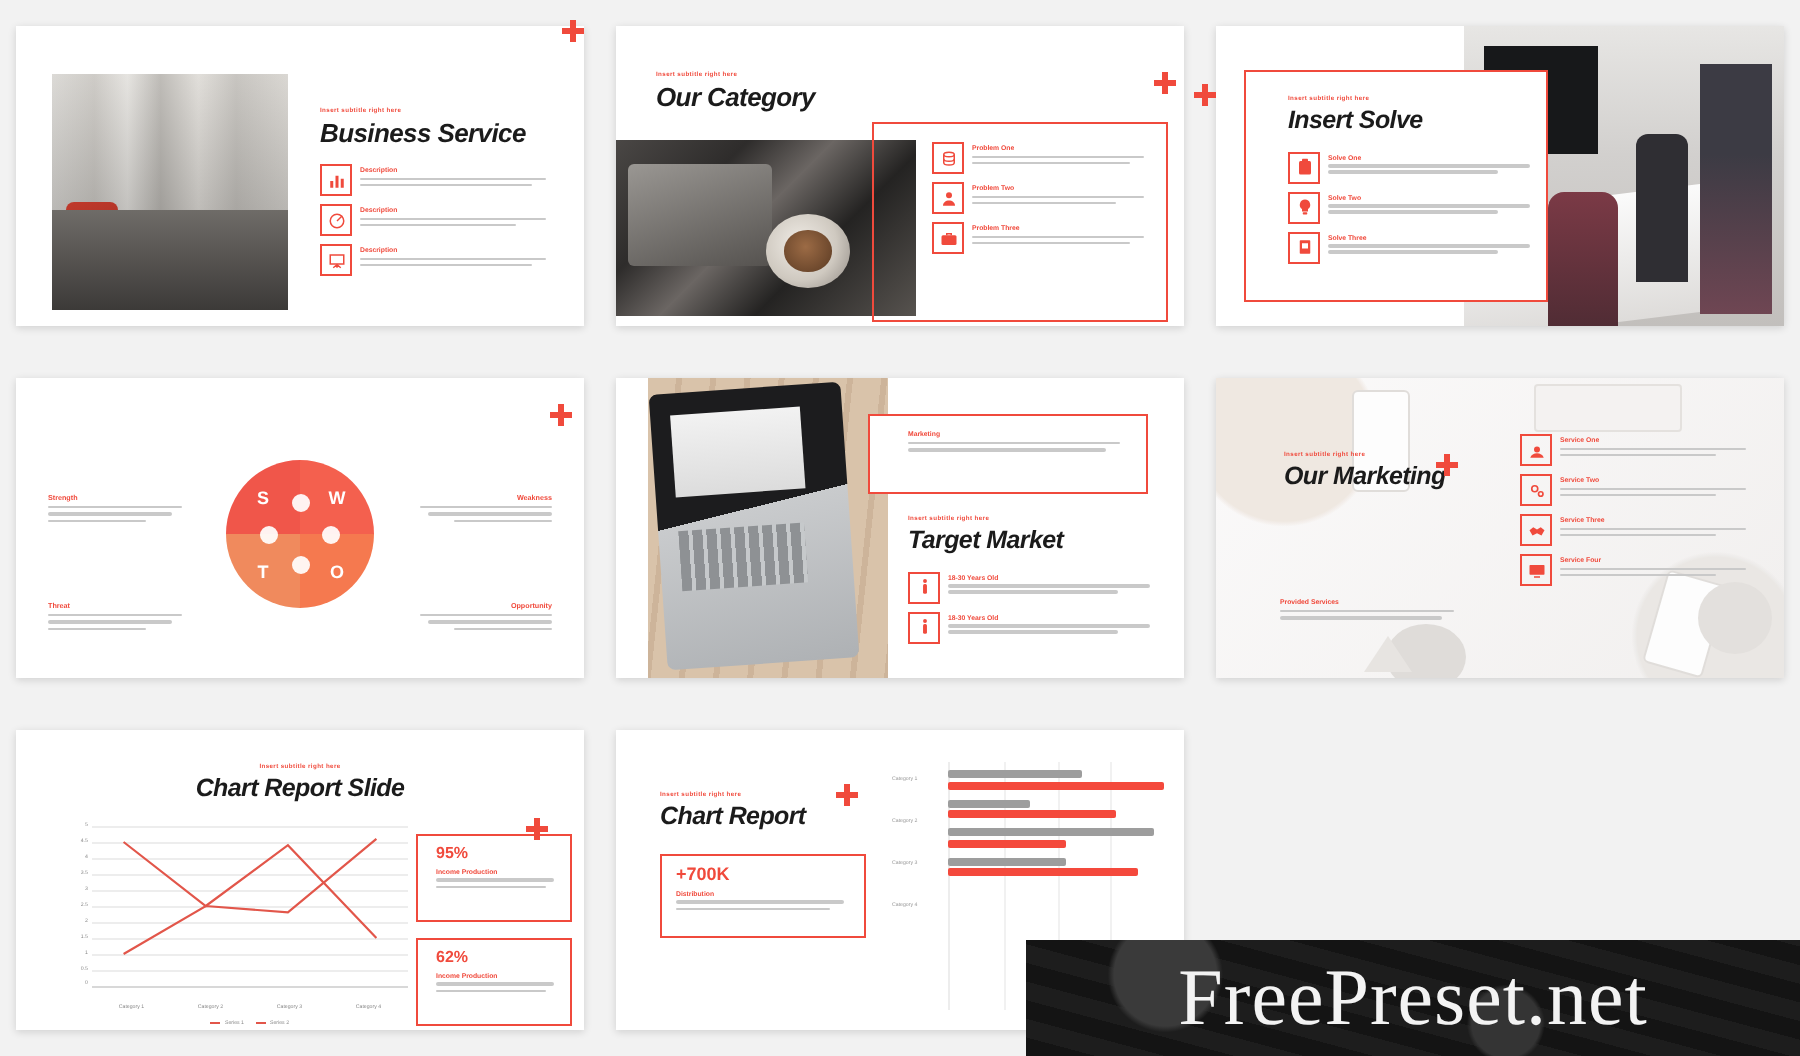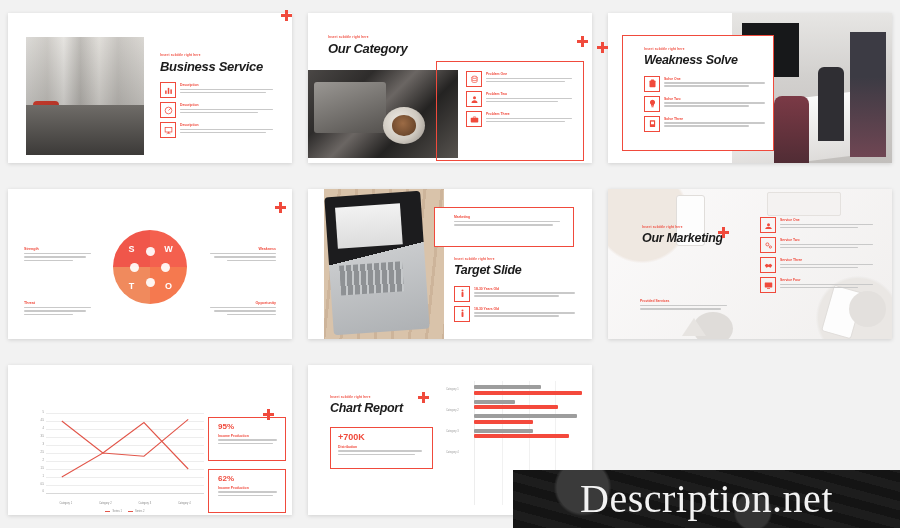--- a/index.html
+++ b/index.html
@@ -361,21 +361,21 @@
       <div class="photo ph-meeting" style="right:0;top:0;width:160px;height:160px;">
         <div class="screen"></div>
         <div class="table"></div>
         <div class="p1"></div>
         <div class="p2"></div>
         <div class="p3"></div>
       </div>
       <div class="redbox" style="left:14px;top:22px;width:152px;height:116px;background:#fff;"></div>
       <div style="position:absolute;left:36px;top:34px;width:126px;">
         <div class="eyebrow">Insert subtitle right here</div>
-        <div class="title" style="font-size:12.5px;margin-top:3px;">Weakness Solve</div>
+        <div class="title" style="font-size:12.5px;margin-top:3px;">Insert Solve</div>
         <div style="margin-top:9px;">
           <div class="item">
             <div class="icobox">
               <svg viewBox="0 0 24 24" fill="currentColor">
                   <rect x="4" y="4" width="16" height="18" rx="2"></rect>
                   <rect x="8" y="1" width="8" height="4" rx="1"></rect>
                 </svg>
             </div>
             <div class="itemtxt">
               <div class="itemhead">Solve One</div>
@@ -467,21 +467,21 @@
         </div>
       </div>
       <div class="redbox" style="left:126px;top:18px;width:140px;height:40px;background:#fff;"></div>
       <div style="position:absolute;left:146px;top:26px;width:112px;">
         <div class="itemhead">Marketing</div>
         <div class="fineline w95"></div>
         <div class="fineline w88" style="margin-top:2px;"></div>
       </div>
       <div style="position:absolute;left:146px;top:68px;right:12px;">
         <div class="eyebrow">Insert subtitle right here</div>
-        <div class="title" style="font-size:12.5px;margin-top:3px;">Target Slide</div>
+        <div class="title" style="font-size:12.5px;margin-top:3px;">Target Market</div>
         <div style="margin-top:9px;">
           <div class="item">
             <div class="icobox">
               <svg viewBox="0 0 24 24" fill="currentColor">
                   <circle cx="12" cy="4" r="2.6"></circle>
                   <rect x="9.4" y="8" width="5.2" height="13" rx="2"></rect>
                 </svg>
             </div>
             <div class="itemtxt">
               <div class="itemhead">18-30 Years Old</div>
@@ -579,20 +579,24 @@
             <div class="fineline w80" style="margin-top:1.6px;"></div>
           </div>
         </div>
       </div>
     </div>
   </div>
 
 
   <div class="cell">
     <div class="slide">
+      <div style="position:absolute;left:0;right:0;top:16px;text-align:center;">
+        <div class="eyebrow">Insert subtitle right here</div>
+        <div class="title" style="font-size:12.5px;margin-top:3px;">Chart Report Slide</div>
+      </div>
 
       <div class="plus" style="right:18px;top:44px;"></div>
 
       <div style="position:absolute;left:26px;top:48px;width:170px;height:90px;">
         <div class="lc-grid" style="position:absolute;left:12px;right:0;top:0;bottom:10px;">
           <div class="gl" style="top:0%"></div>
             <div class="gl" style="top:10%"></div>
           <div class="gl" style="top:20%"></div>
             <div class="gl" style="top:30%"></div>
           <div class="gl" style="top:40%"></div>
@@ -700,14 +704,14 @@
         <div class="barcat" style="left:0;top:28px;">Category 2</div>
         <div class="barcat" style="left:0;top:49px;">Category 3</div>
         <div class="barcat" style="left:0;top:70px;">Category 4</div>
       </div>
     </div>
   </div>
 
 </div>
 
 <div class="watermark">
-  <span>Description.net</span>
+  <span>FreePreset.net</span>
 </div>
 
 </body></html>

